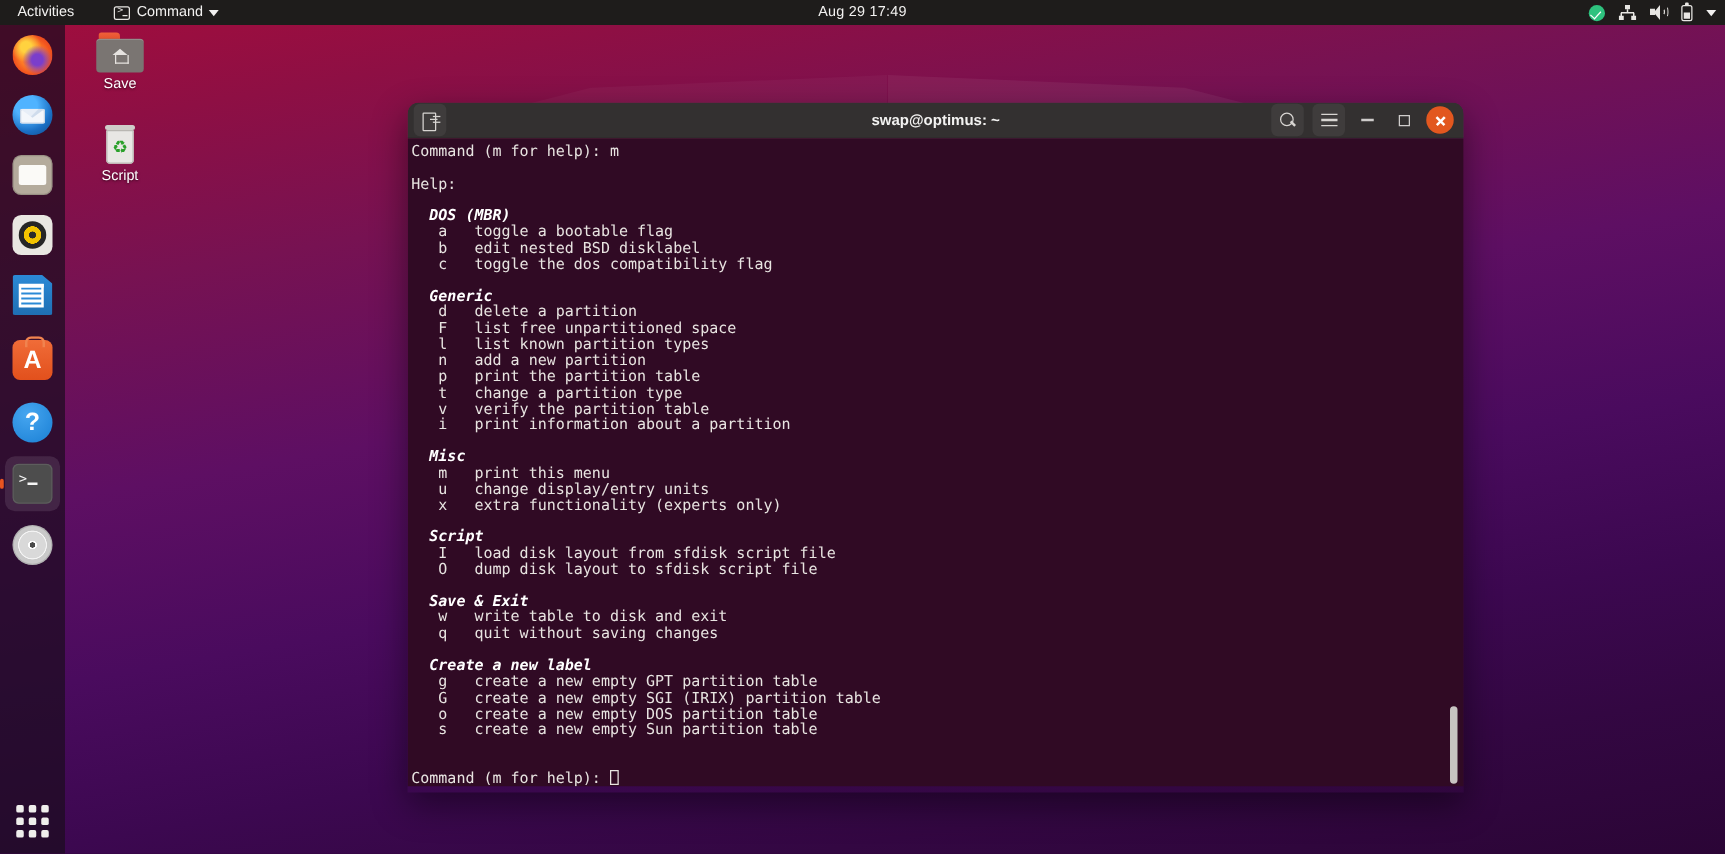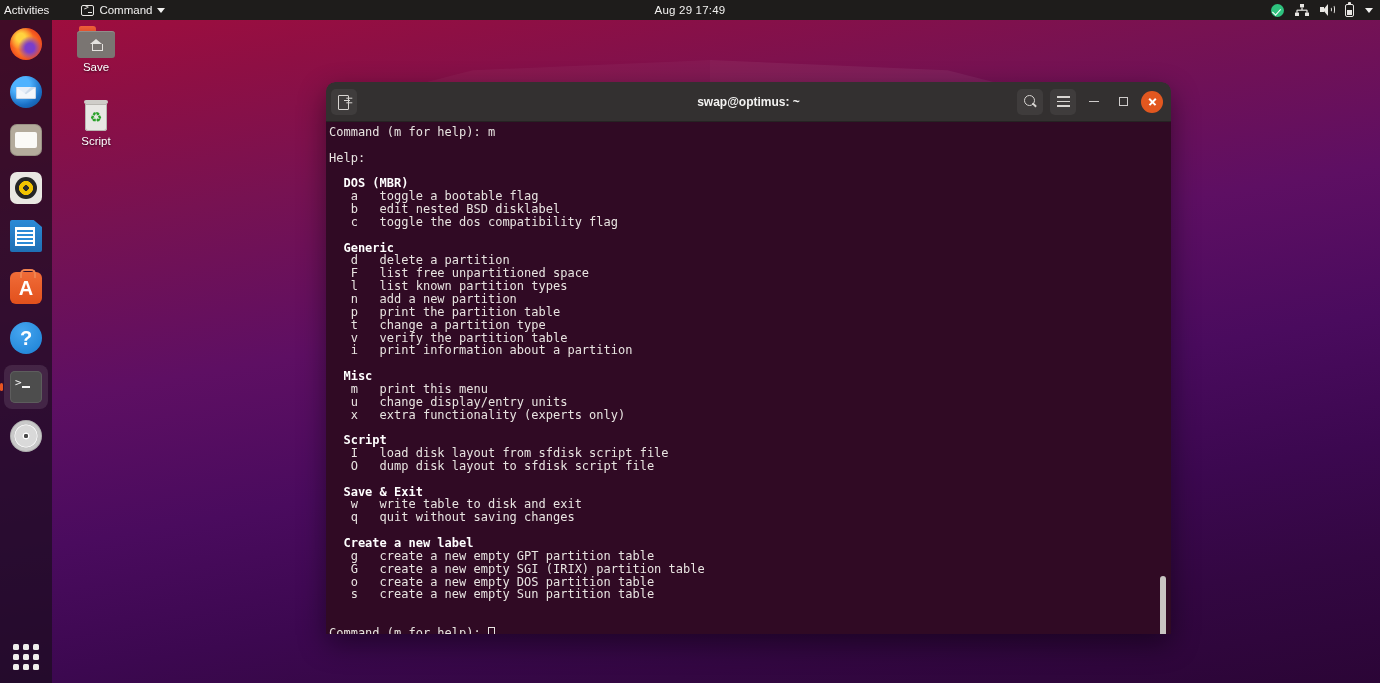--- a/index.html
+++ b/index.html
@@ -28,21 +28,21 @@
     clip-path:polygon(0% 0%, 72% 30%, 100% 100%, 0% 100%);
   }
 
   
   #topbar{
     position:absolute; left:0; top:0; width:1380px; height:20px;
     background:#1e1c1b; color:#f2f1f0;
     display:flex; align-items:center;
     font-size:11.5px; z-index:60;
   }
-  #activities{ padding:0 4px; }
+  #activities{ margin-left:10px; padding:0 4px; }
   #app-menu{ display:flex; align-items:center; gap:5px; margin-left:28px; }
   .caret{ width:7px;height:7px; position:relative; }
   .caret:before{
     content:""; position:absolute; left:0; top:1px;
     border-left:4px solid transparent; border-right:4px solid transparent;
     border-top:5px solid #f2f1f0;
   }
   #clock{
     position:absolute; left:0; right:0; text-align:center;
     font-size:11.5px; letter-spacing:.2px;
@@ -291,21 +291,21 @@
   }
 
   
   #term-window{
     position:absolute; left:326px; top:82px; width:845px; height:552px;
     border-radius:9px 9px 0 0;
     box-shadow:0 10px 28px rgba(0,0,0,.45);
     overflow:hidden; z-index:50;
   }
   #term-titlebar{
-    height:40px; background:#333030; border-bottom:1px solid #262323;
+    height:29px; background:#333030; border-bottom:1px solid #262323;
     display:flex; align-items:center; position:relative;
     border-radius:9px 9px 0 0;
   }
   #term-title{
     position:absolute; left:0; right:0; text-align:center;
     color:#f3f2f1; font-size:12px; font-weight:bold;
   }
   .tb-btn{
     width:26px;height:26px; border-radius:5px; background:#3f3c3c;
     display:flex; align-items:center; justify-content:center;
@@ -355,21 +355,21 @@
 
   #term-body{
     height:518px; background:#300a24; position:relative;
     padding:4px 0 0 0; overflow:hidden;
   }
   #term-text{
     color:#e8e4e1; font-family:"DejaVu Sans Mono", monospace;
     font-size:12px; line-height:12.85px;
     padding-left:3px; white-space:pre;
   }
-  #term-text .hdr{ font-weight:bold; color:#ffffff; }
+  #term-text .hdr{ font-weight:bold; color:#ffffff;font-style:italic; }
   #term-text .ln{ display:block; height:12.85px; }
   #cursor{
     display:inline-block; width:7px; height:12px;
     border:1.2px solid #e8e4e1; vertical-align:-2px;
   }
   #term-scrollbar{
     position:absolute; right:4px; top:0; width:8px; height:518px;
   }
   #term-scroll-thumb{
     position:absolute; right:1px; top:454px; width:6px; height:62px;

